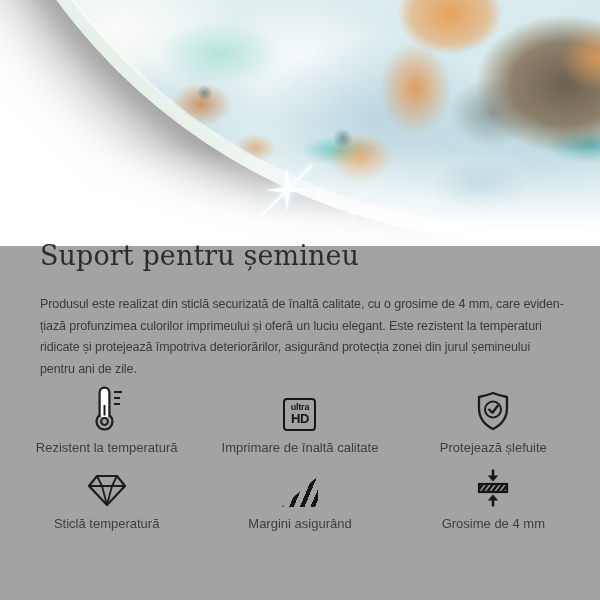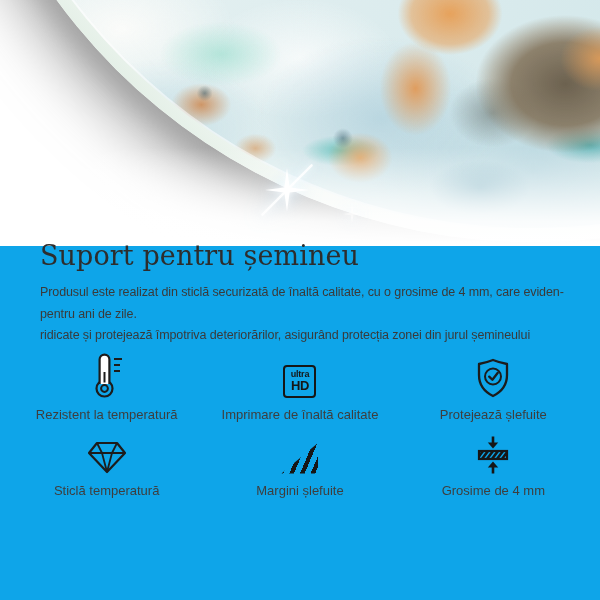--- a/index.html
+++ b/index.html
@@ -1,16 +1,16 @@
 <!DOCTYPE html>
 <html><head>
 <meta charset="utf-8">
 <style>
   html,body{margin:0;padding:0;background:#fff;}
-  .page{position:relative;width:600px;height:600px;background:#0ea5e9;overflow:hidden;
+  .page{position:relative;width:600px;height:600px;background:#a3a3a3;overflow:hidden;
         font-family:"Liberation Sans",sans-serif;color:#3a3a3a;}
 
   
   .hero{position:relative;height:246px;overflow:hidden;background:#fff;}
   .glass-disc{position:absolute;left:-57px;top:-938px;width:1180px;height:1180px;border-radius:50%;
     background:linear-gradient(225deg,#fdfefd 0%,#f3f8f4 82%,#d9e9dd 88%,#9fc6aa 92%,#5c9468 95%,#35704a 98%,#225134 100%);
     box-shadow:-28px 32px 55px -8px rgba(108,108,108,.5),-10px 14px 22px -2px rgba(120,120,120,.3);}
   .marble{position:absolute;inset:12px;border-radius:50%;border:2px solid rgba(255,255,255,.55);
     background-color:#dceef0;
     background-image:
@@ -39,21 +39,21 @@
   .sparkle{position:absolute;z-index:3;
     filter:drop-shadow(0 0 3px rgba(255,255,255,.95)) drop-shadow(0 0 8px rgba(205,235,255,.6));}
   .sparkle-main{left:257px;top:160px;}
   .sparkle-small{left:341px;top:203px;opacity:.6;}
 
   
   .content{position:relative;z-index:4;padding:0 30px 0 40px;}
   h1{margin:-8px 0 0;font-family:"DejaVu Serif","Liberation Serif",serif;font-weight:400;
      font-size:27px;line-height:35px;color:#2d2d2d;letter-spacing:.1px;}
   h1 span{display:block;}
-  .desc{margin:9px 0 0;font-size:12.5px;line-height:21.5px;color:#3a3a3a;letter-spacing:-.1px;}
+  .desc{margin:21px 0 0;font-size:12.5px;line-height:21.5px;color:#3a3a3a;letter-spacing:-.1px;}
   .desc span{display:block;white-space:nowrap;}
 
   
   .features{margin-top:5px;}
   .features-row{display:grid;grid-template-columns:repeat(3,1fr);padding:0 10px;}
   .features-row + .features-row{margin-top:16px;}
   .feature{display:flex;flex-direction:column;align-items:center;}
   .icon-slot{height:46px;display:flex;align-items:flex-end;justify-content:center;}
   .row2 .icon-slot{height:36px;}
   .f-label{margin-top:9px;font-size:13px;line-height:15px;color:#3e3e3e;text-align:left;}
@@ -87,22 +87,23 @@
       <path d="M11 2 L12.3 9.7 L20 11 L12.3 12.3 L11 20 L9.7 12.3 L2 11 L9.7 9.7 Z" fill="#ffffff"></path>
     </svg>
   </div>
 
   <div class="content">
     <h1>
       <span>Suport pentru șemineu</span>
     </h1>
     <p class="desc">
       <span>Produsul este realizat din sticlă securizată de înaltă calitate, cu o grosime de 4 mm, care eviden-</span>
+      <span>țiază profunzimea culorilor imprimeului și oferă un luciu elegant. Este rezistent la temperaturi</span>
+      <span>ridicate și protejează împotriva deteriorărilor, asigurând protecția zonei din jurul șemineului</span>
       <span>pentru ani de zile.</span>
-      <span>ridicate și protejează împotriva deteriorărilor, asigurând protecția zonei din jurul șemineului</span>
     </p>
   </div>
 
   <div class="features">
     <div class="features-row">
 
       <div class="feature">
         <div class="icon-slot">
           <svg class="ic" width="40" height="46" viewBox="0 0 40 46" fill="none" stroke="#1c1c1c">
             <circle cx="17.5" cy="36.5" r="8" stroke-width="2.2"></circle>
@@ -149,21 +150,21 @@
             <path d="M11 3 L16 13 L21 32 M31 3 L26 13 L21 32" stroke-width="1.8" stroke-linejoin="round"></path>
           </svg>
         </div>
         <div class="f-label">Sticlă temperatură</div>
       </div>
 
       <div class="feature">
         <div class="icon-slot">
           <div class="stripes"></div>
         </div>
-        <div class="f-label">Margini șlefuite</div>
+        <div class="f-label">Margini asigurând</div>
       </div>
 
       <div class="feature">
         <div class="icon-slot">
           <svg class="ic" width="40" height="38" viewBox="0 0 40 38">
             <line x1="20" y1="0.5" x2="20" y2="7" stroke="#161616" stroke-width="2.6"></line>
             <polygon points="14.8,6.5 25.2,6.5 20,12.5" fill="#161616"></polygon>
             <clipPath id="barclip">
                 <rect x="7" y="15.8" width="26" height="6.4"></rect>
               </clipPath>

